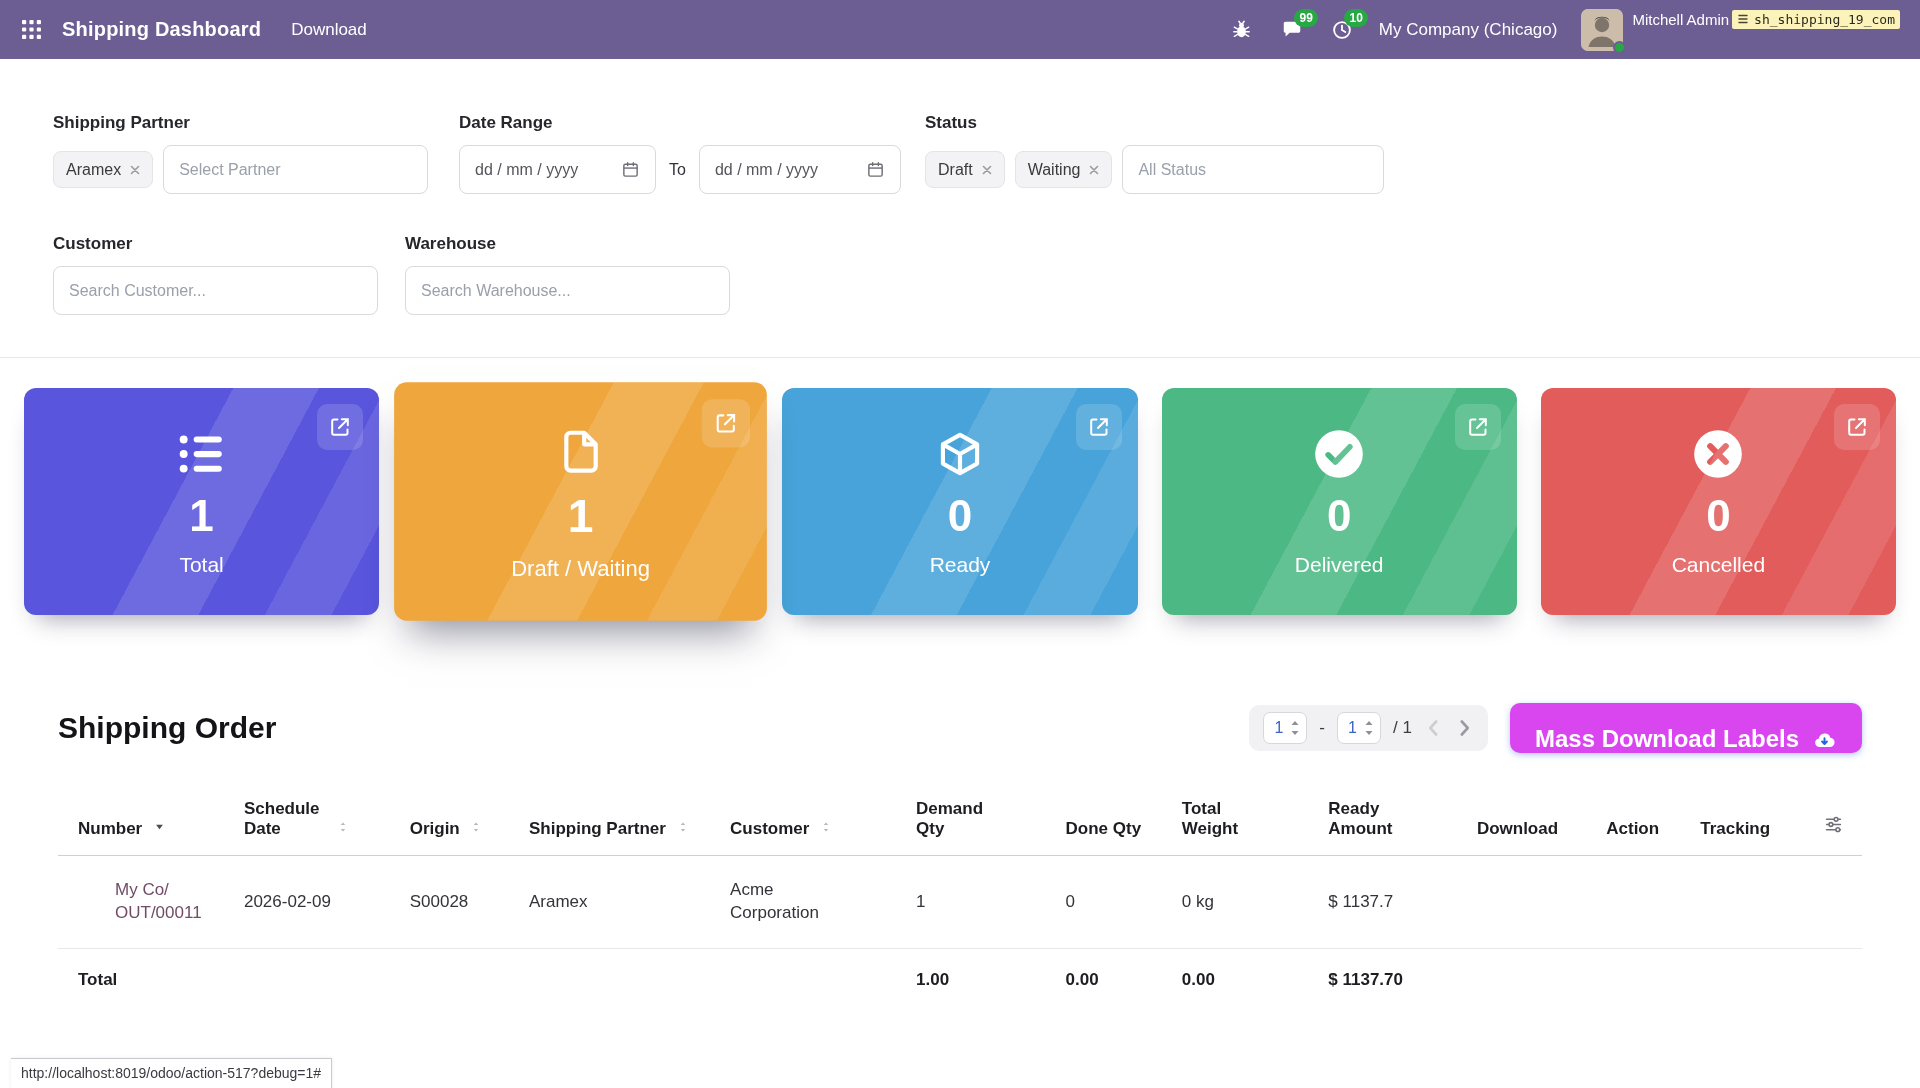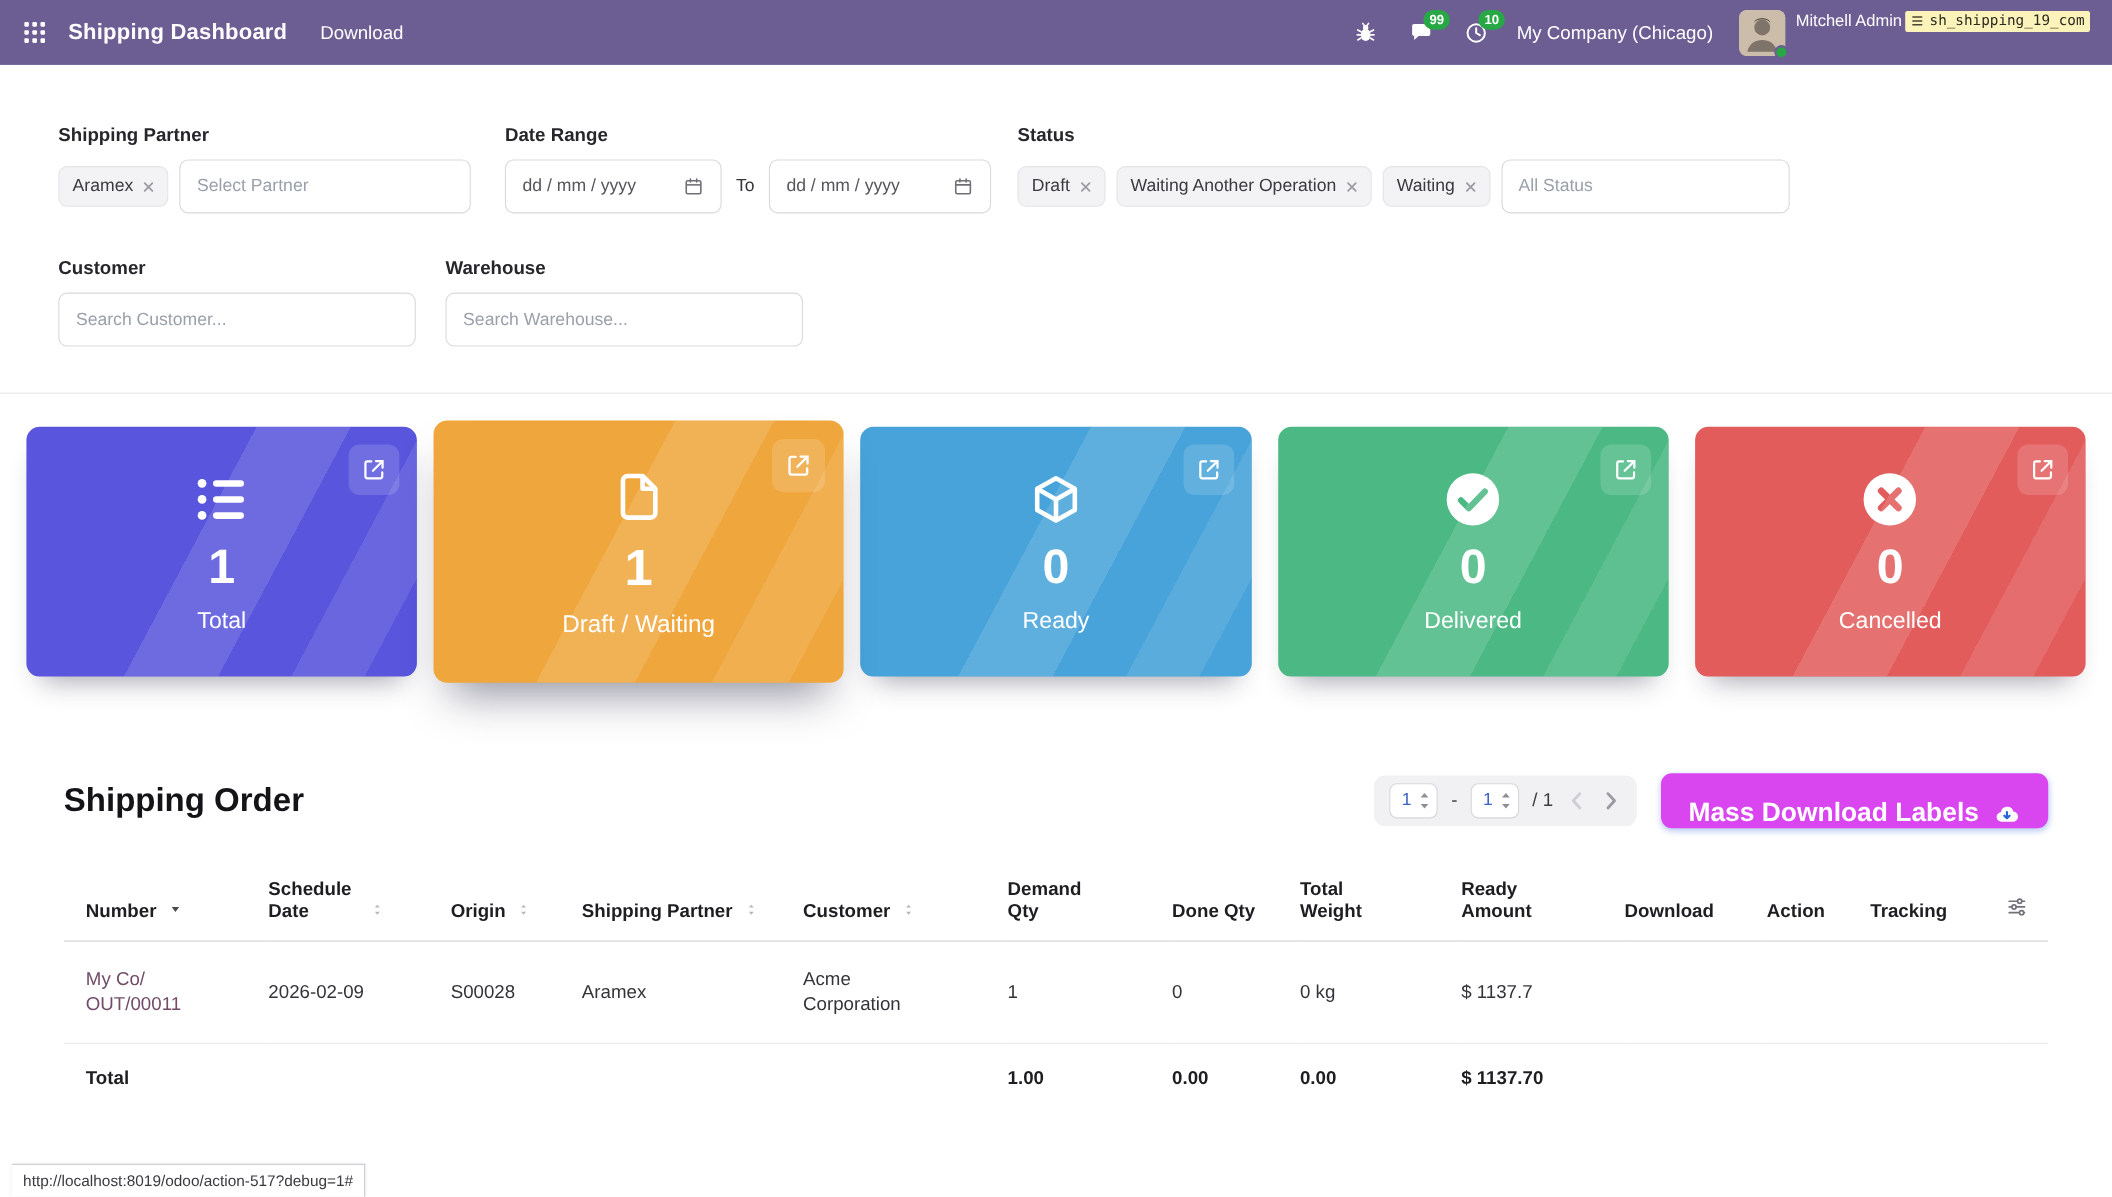--- a/index.html
+++ b/index.html
@@ -110,21 +110,21 @@
   .ship-table th:first-child, .ship-table td:first-child{padding-left:20px;}
   .hwrap{display:inline-block;vertical-align:bottom;}
   .th-narrow .hwrap{max-width:82px;}
   .sort-ic{margin-left:5px;vertical-align:baseline;}
   .ship-table td{
     font-size:17px;color:#33333a;padding:23px 8px 23px 0;
     border-bottom:1px solid #e8e8ec;vertical-align:middle;
   }
   .total-row td{font-weight:700;border-bottom:none;padding:21px 8px 21px 0;color:#1d1d22;}
   .order-link{color:#714b67;cursor:pointer;line-height:1.35;}
-  .order-link span{display:block;}
+  .order-link span{display:block;margin-left:37px;}
   .cust-wrap{display:inline-block;max-width:120px;line-height:1.35;}
   .th-cog{cursor:pointer;}
   
   .urlbar{
     position:absolute;left:11px;bottom:0;background:#fff;border:1px solid #c9c9cf;
     border-left:none;border-bottom:none;padding:6px 10px 7px;font-size:14px;color:#3a3a40;
     box-shadow:0 0 4px rgba(0,0,0,.08);
   }
 </style>
 </head>
@@ -233,28 +233,20 @@
             <path d="M7 2.8v3M13 2.8v3" stroke="#6e6e76" stroke-width="1.5" stroke-linecap="round"></path>
           </svg>
         </div>
       </div>
     </div>
     <div class="fg-status">
       <div class="filter-label">Status</div>
       <div class="filter-line">
         <span class="pill">
           <span>Draft</span>
-          <span class="pill-x">
-            <svg width="10" height="10" viewBox="0 0 10 10">
-                <path d="M1.5 1.5l7 7M8.5 1.5l-7 7" stroke="#9a9aa2" stroke-width="1.6" stroke-linecap="round"></path>
-              </svg>
-          </span>
-        </span>
-        <span class="pill">
-          <span>Waiting Another Operation</span>
           <span class="pill-x">
             <svg width="10" height="10" viewBox="0 0 10 10">
                 <path d="M1.5 1.5l7 7M8.5 1.5l-7 7" stroke="#9a9aa2" stroke-width="1.6" stroke-linecap="round"></path>
               </svg>
           </span>
         </span>
         <span class="pill">
           <span>Waiting</span>
           <span class="pill-x">
             <svg width="10" height="10" viewBox="0 0 10 10">

